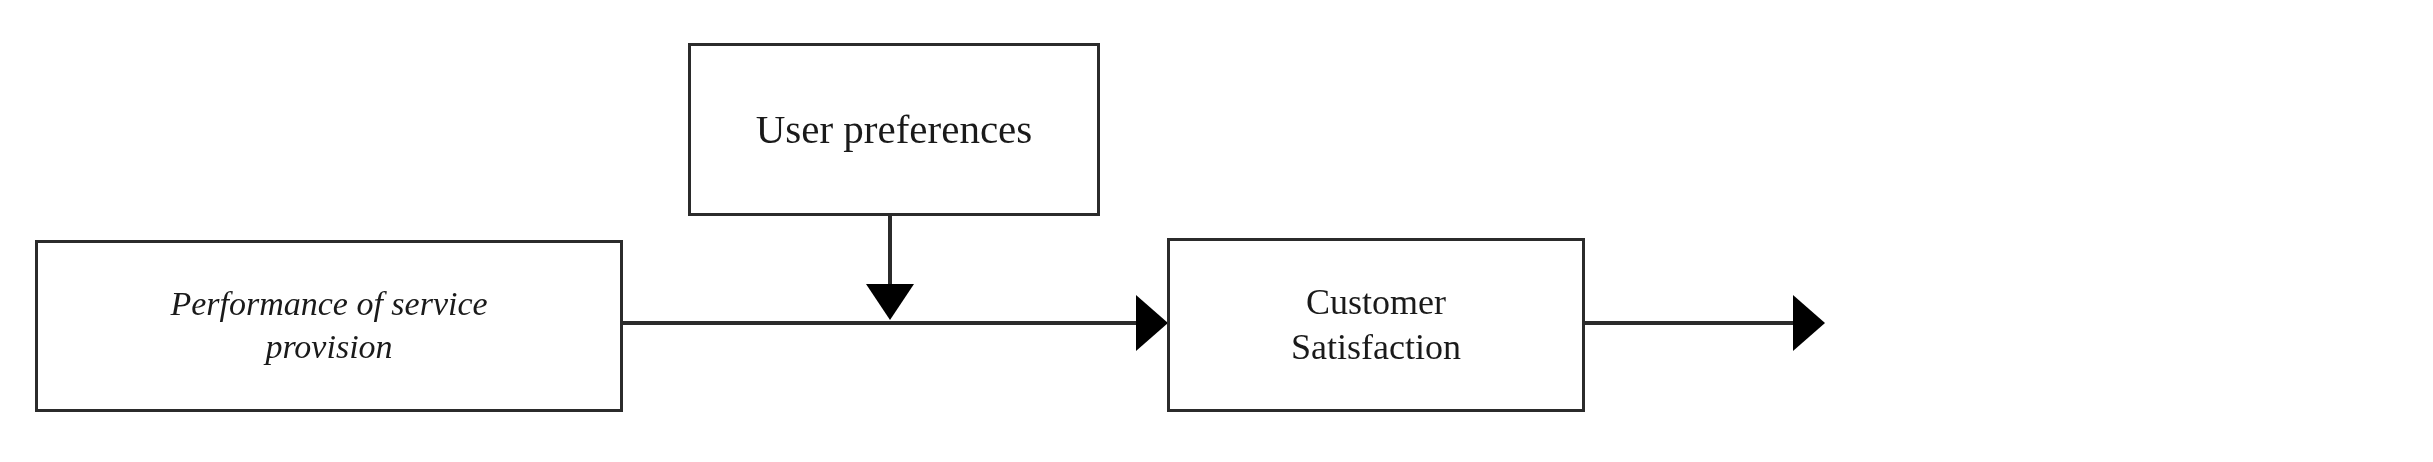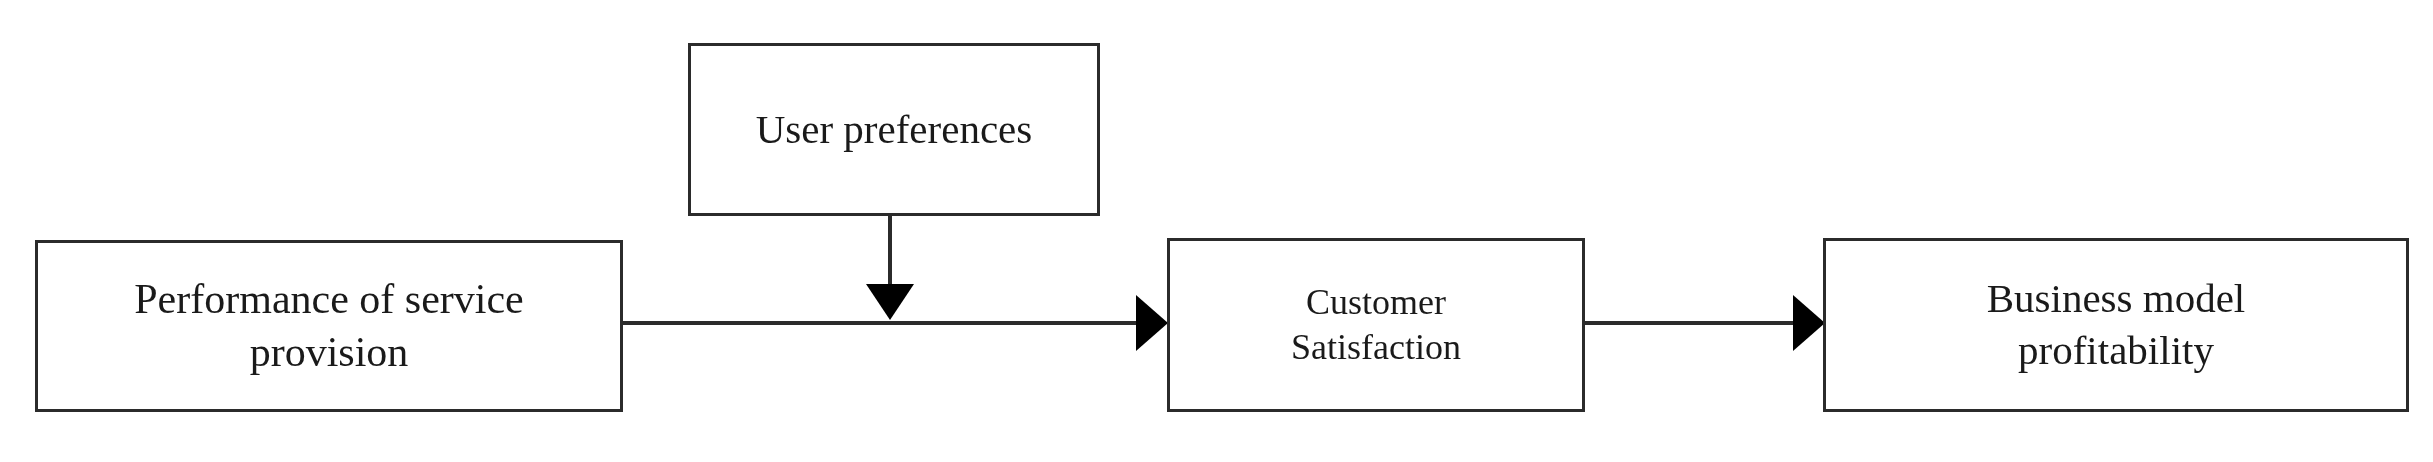--- a/index.html
+++ b/index.html
@@ -34,21 +34,21 @@
     line-height: 1.26;
     padding: 0 10px;
     white-space: pre-line;
   }
 
   
   #node-performance {
     left: 35px;  top: 240px;
     width: 588px; height: 172px;
   }
-  #node-performance .node-label { font-size: 42px; }
+  #node-performance .node-label { font-size: 34px; font-style: italic; }
 
   #node-user-preferences {
     left: 688px; top: 34px;
     width: 412px; height: 173px; margin-top: 9px;
   }
   #node-user-preferences .node-label { font-size: 41px; }
 
   #node-customer-satisfaction {
     left: 1167px; top: 238px;
     width: 418px; height: 174px;
@@ -109,18 +109,14 @@
 
   <div class="node-box" id="node-user-preferences">
     <span class="node-label">User preferences</span>
   </div>
 
   <div class="node-box" id="node-customer-satisfaction">
     <span class="node-label">Customer
 Satisfaction</span>
   </div>
 
-  <div class="node-box" id="node-business-model">
-    <span class="node-label">Business model
-profitability</span>
-  </div>
 
 </div>
 
 </body></html>

